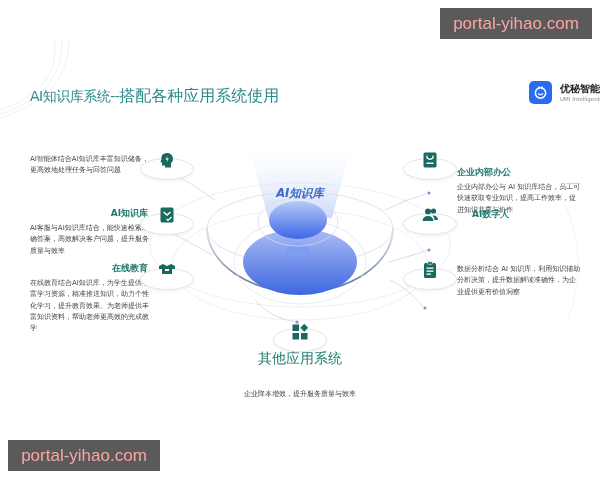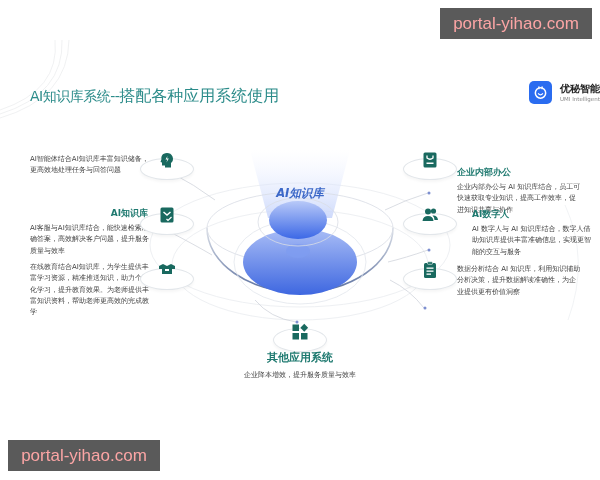--- a/index.html
+++ b/index.html
@@ -27,21 +27,21 @@
   .item .body { font-size: 7px; line-height: 11.3px; color: #444; }
   .left .head { text-align: right; padding-right: 2px; }
 
   .icon-wrap { position: absolute; width: 54px; height: 30px; }
   .icon-ring { position: absolute; left: 0; bottom: 0; width: 54px; height: 22px; border-radius: 50%; border: 1px solid #e2e6ea; background: #fff; box-shadow: 0 2px 3px rgba(0,0,0,0.04); }
   .icon-glyph { position: absolute; left: 17px; top: 0; width: 20px; height: 20px; }
 
   .center-label { position: absolute; left: 268px; top: 186px; width: 64px; text-align: center; font-size: 11.5px; font-weight: bold; color: #3c68c8; font-style: italic; }
 
   .bottom-item { position: absolute; left: 230px; top: 350px; width: 140px; text-align: center; }
-  .bottom-item .head { font-size: 11px; font-weight: bold; color: #1f7a70; margin-bottom: 4px; }
+  .bottom-item .head { font-size: 14px; font-weight: normal; color: #1f7a70; margin-bottom: 20px; }
   .bottom-item .body { font-size: 7px; line-height: 12px; color: #444; }
 </style>
 </head>
 <body>
 
 <svg class="deco-lines" viewBox="0 0 120 80">
   <path d="M0 70 Q60 50 55 0" fill="none" stroke="#eceeef" stroke-width="0.8"></path>
   <path d="M0 74 Q64 54 62 0" fill="none" stroke="#eceeef" stroke-width="0.8"></path>
   <path d="M0 78 Q68 58 69 0" fill="none" stroke="#eceeef" stroke-width="0.8"></path>
 </svg>
@@ -139,20 +139,21 @@
 <div class="icon-wrap" style="left:140px; top:205px;">
   <div class="icon-ring"></div>
   <svg class="icon-glyph" viewBox="0 0 20 20">
     <rect x="3.5" y="2.5" width="13" height="15" rx="1.5" fill="#19695f"></rect>
     <path d="M6.5 7 L10 10 L13.5 7" fill="none" stroke="#fff" stroke-width="1.5"></path>
     <path d="M9.5 14 L11 15.5 L14.5 12" fill="none" stroke="#fff" stroke-width="1.2"></path>
   </svg>
 </div>
 
 <div class="item left" style="left:30px; top:262px;">
+  <div class="head">在线教育</div>
   <div class="body">在线教育结合AI知识库，为学生提供丰富学习资源，精准推送知识，助力个性化学习，提升教育效果。为老师提供丰富知识资料，帮助老师更高效的完成教学</div>
 </div>
 <div class="icon-wrap" style="left:140px; top:260px;">
   <div class="icon-ring"></div>
   <svg class="icon-glyph" viewBox="0 0 20 20">
     <path d="M2 6 L6 4 L10 6 L14 4 L18 6 L18 9 L15 9 L15 14 L5 14 L5 9 L2 9Z" fill="#19695f"></path>
     <rect x="8" y="9" width="4" height="2" fill="#fff"></rect>
   </svg>
 </div>
 
@@ -173,21 +174,20 @@
   <div class="icon-ring"></div>
   <svg class="icon-glyph" viewBox="0 0 20 20">
     <circle cx="8" cy="6.5" r="3" fill="#19695f"></circle>
     <path d="M2.5 16 Q3 11 8 11 Q13 11 13.5 16Z" fill="#19695f"></path>
     <circle cx="13.5" cy="6" r="2.6" fill="#19695f"></circle>
     <path d="M12.5 10.5 Q17.5 10 18 15 L14.5 15 Q14.5 12 12.5 10.5Z" fill="#19695f"></path>
   </svg>
 </div>
 <div class="item" style="left:472px; top:208px; width:125px;">
   <div class="head">AI数字人</div>
-  <div class="body">AI 数字人与 AI 知识库结合，数字人借助知识库提供丰富准确信息，实现更智能的交互与服务</div>
 </div>
 
 <div class="icon-wrap" style="left:403px; top:260px;">
   <div class="icon-ring"></div>
   <svg class="icon-glyph" viewBox="0 0 20 20">
     <rect x="4" y="3" width="12" height="15" rx="1.5" fill="#19695f"></rect>
     <rect x="7.5" y="1.8" width="5" height="2.5" rx="0.8" fill="#19695f" stroke="#fff" stroke-width="0.6"></rect>
     <rect x="6.5" y="7.5" width="7" height="1.3" fill="#fff"></rect>
     <rect x="6.5" y="10.5" width="7" height="1.3" fill="#fff"></rect>
     <rect x="6.5" y="13.5" width="4.5" height="1.3" fill="#fff"></rect>

